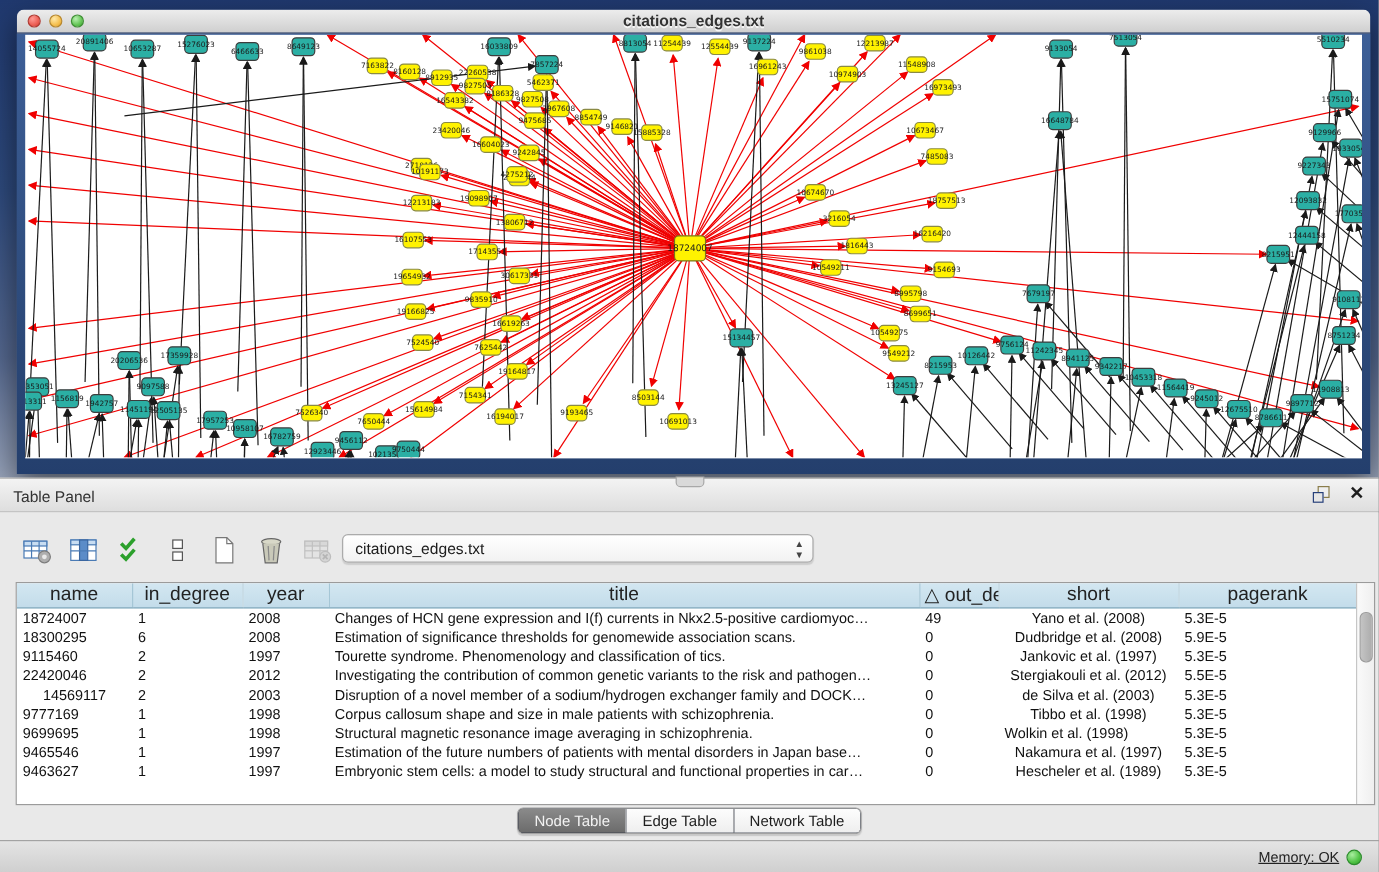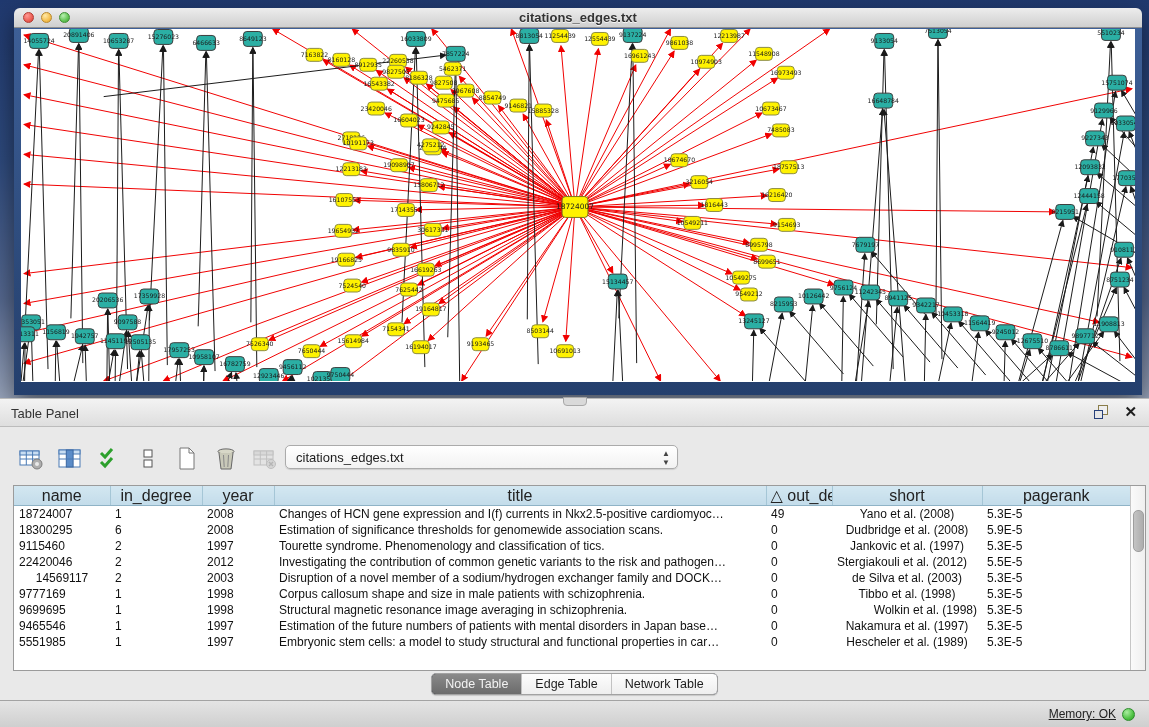--- a/index.html
+++ b/index.html
@@ -927,21 +927,21 @@
               <td style="text-align: left;">0</td>
               <td style="text-align: center;">Jankovic et al. (1997)</td>
               <td style="text-align: left;">5.3E-5</td>
             </tr>
             <tr>
               <td style="text-align: left;">22420046</td>
               <td style="text-align: left;">2</td>
               <td style="text-align: left;">2012</td>
               <td style="text-align: left;">Investigating the contribution of common genetic variants to the risk and pathogen…</td>
               <td style="text-align: left;">0</td>
-              <td style="">Stergiakouli et al. (2012)</td>
+              <td style="text-align: center;">Stergiakouli et al. (2012)</td>
               <td style="text-align: left;">5.5E-5</td>
             </tr>
             <tr>
               <td style="text-align: center;">14569117</td>
               <td style="text-align: left;">2</td>
               <td style="text-align: left;">2003</td>
               <td style="text-align: left;">Disruption of a novel member of a sodium/hydrogen exchanger family and DOCK…</td>
               <td style="text-align: left;">0</td>
               <td style="text-align: center;">de Silva et al. (2003)</td>
               <td style="text-align: left;">5.3E-5</td>
@@ -954,34 +954,34 @@
               <td style="text-align: left;">0</td>
               <td style="text-align: center;">Tibbo et al. (1998)</td>
               <td style="text-align: left;">5.3E-5</td>
             </tr>
             <tr>
               <td style="text-align: left;">9699695</td>
               <td style="text-align: left;">1</td>
               <td style="text-align: left;">1998</td>
               <td style="text-align: left;">Structural magnetic resonance image averaging in schizophrenia.</td>
               <td style="text-align: left;">0</td>
-              <td style="text-align: right;">Wolkin et al. (1998)</td>
+              <td style="text-align: left;">Wolkin et al. (1998)</td>
               <td style="text-align: left;">5.3E-5</td>
             </tr>
             <tr>
               <td style="text-align: left;">9465546</td>
               <td style="text-align: left;">1</td>
               <td style="text-align: left;">1997</td>
               <td style="text-align: left;">Estimation of the future numbers of patients with mental disorders in Japan base…</td>
               <td style="text-align: left;">0</td>
               <td style="text-align: center;">Nakamura et al. (1997)</td>
               <td style="text-align: left;">5.3E-5</td>
             </tr>
             <tr>
-              <td style="text-align: left;">5551985</td>
+              <td style="text-align: left;">9463627</td>
               <td style="text-align: left;">1</td>
               <td style="text-align: left;">1997</td>
               <td style="text-align: left;">Embryonic stem cells: a model to study structural and functional properties in car…</td>
               <td style="text-align: left;">0</td>
               <td style="text-align: center;">Hescheler et al. (1989)</td>
               <td style="text-align: left;">5.3E-5</td>
             </tr>
           </tbody>
       </table>
       <div class="vscroll">

